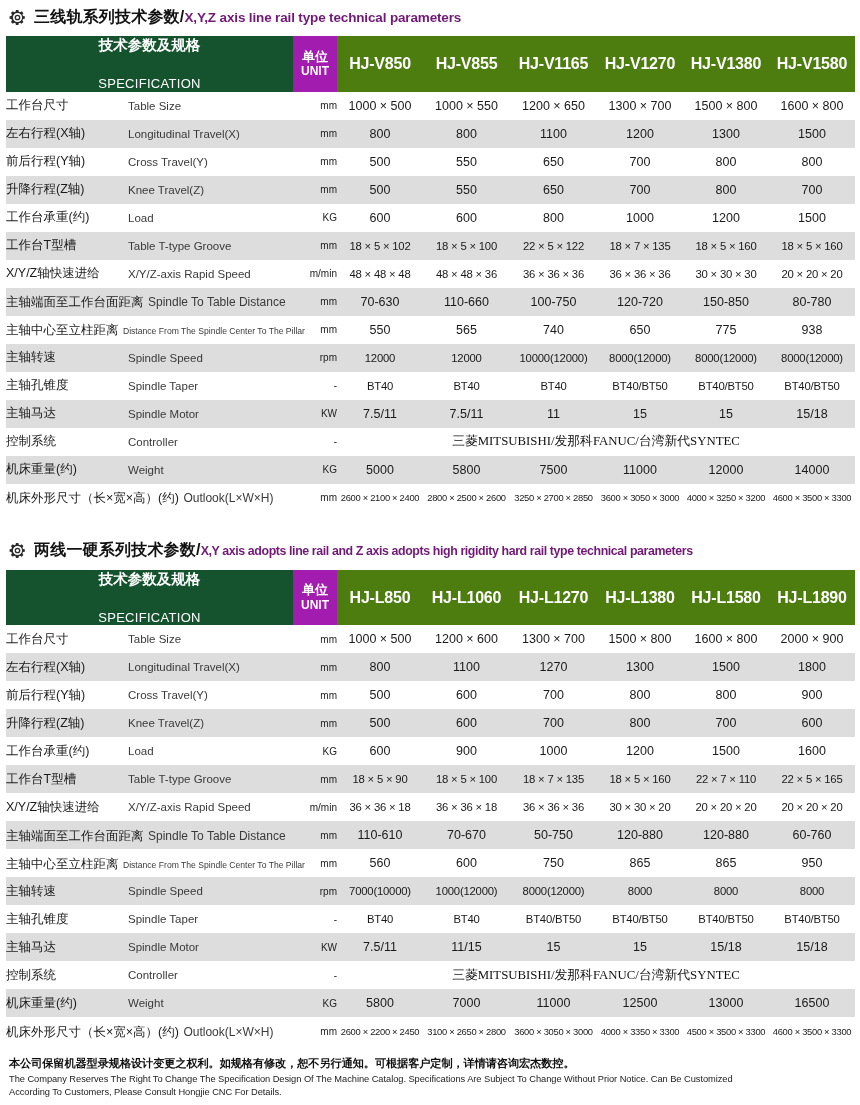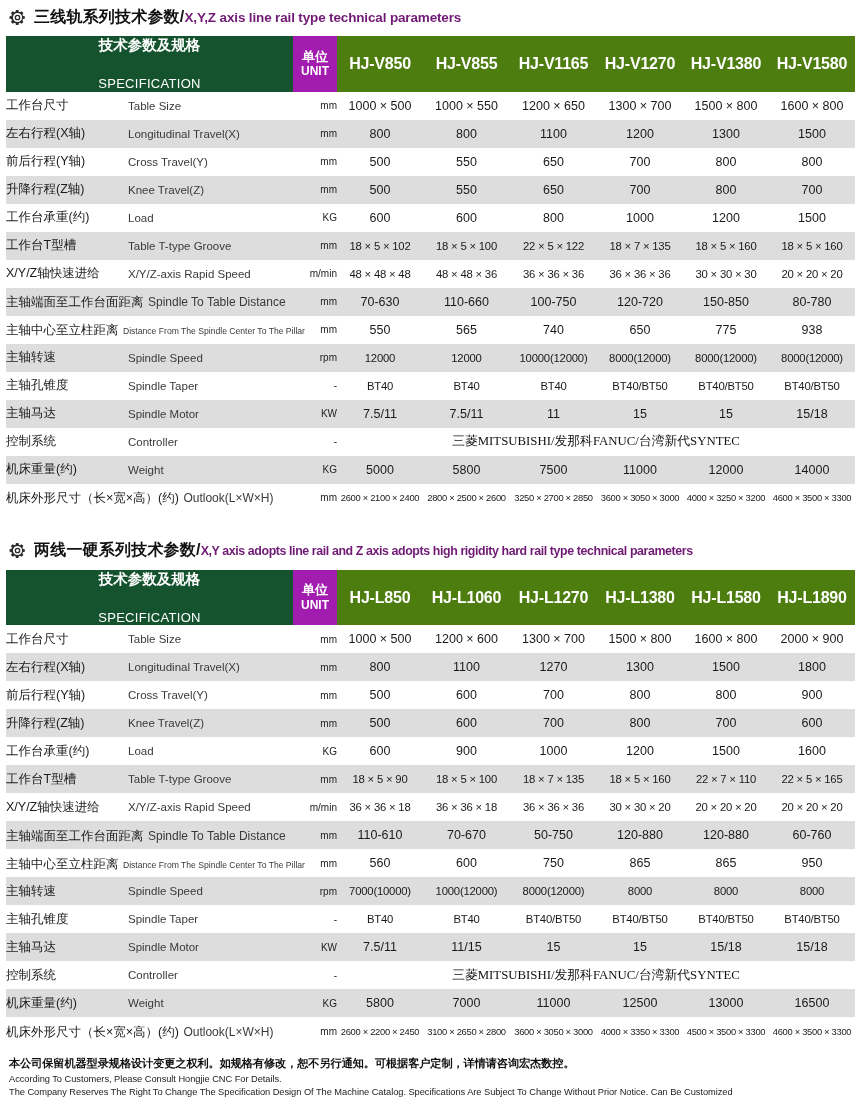--- a/index.html
+++ b/index.html
@@ -534,17 +534,17 @@
           <td class="c-val xs">3600 × 3050 × 3000</td>
           <td class="c-val xs">4000 × 3350 × 3300</td>
           <td class="c-val xs">4500 × 3500 × 3300</td>
           <td class="c-val xs">4600 × 3500 × 3300</td>
         </tr>
       </tbody>
   </table>
 
   <div class="footer">
     <div class="f-cn">本公司保留机器型录规格设计变更之权利。如规格有修改，恕不另行通知。可根据客户定制，详情请咨询宏杰数控。</div>
+    <div class="f-en">The Company Reserves The Right To Change The Specification Design Of The Machine Catalog. Specifications Are Subject To Change Without Prior Notice. Can Be Customized</div>
     <div class="f-en">According To Customers, Please Consult Hongjie CNC For Details.</div>
-    <div class="f-en">The Company Reserves The Right To Change The Specification Design Of The Machine Catalog. Specifications Are Subject To Change Without Prior Notice. Can Be Customized</div>
   </div>
 
 </div>
 
 </body></html>

